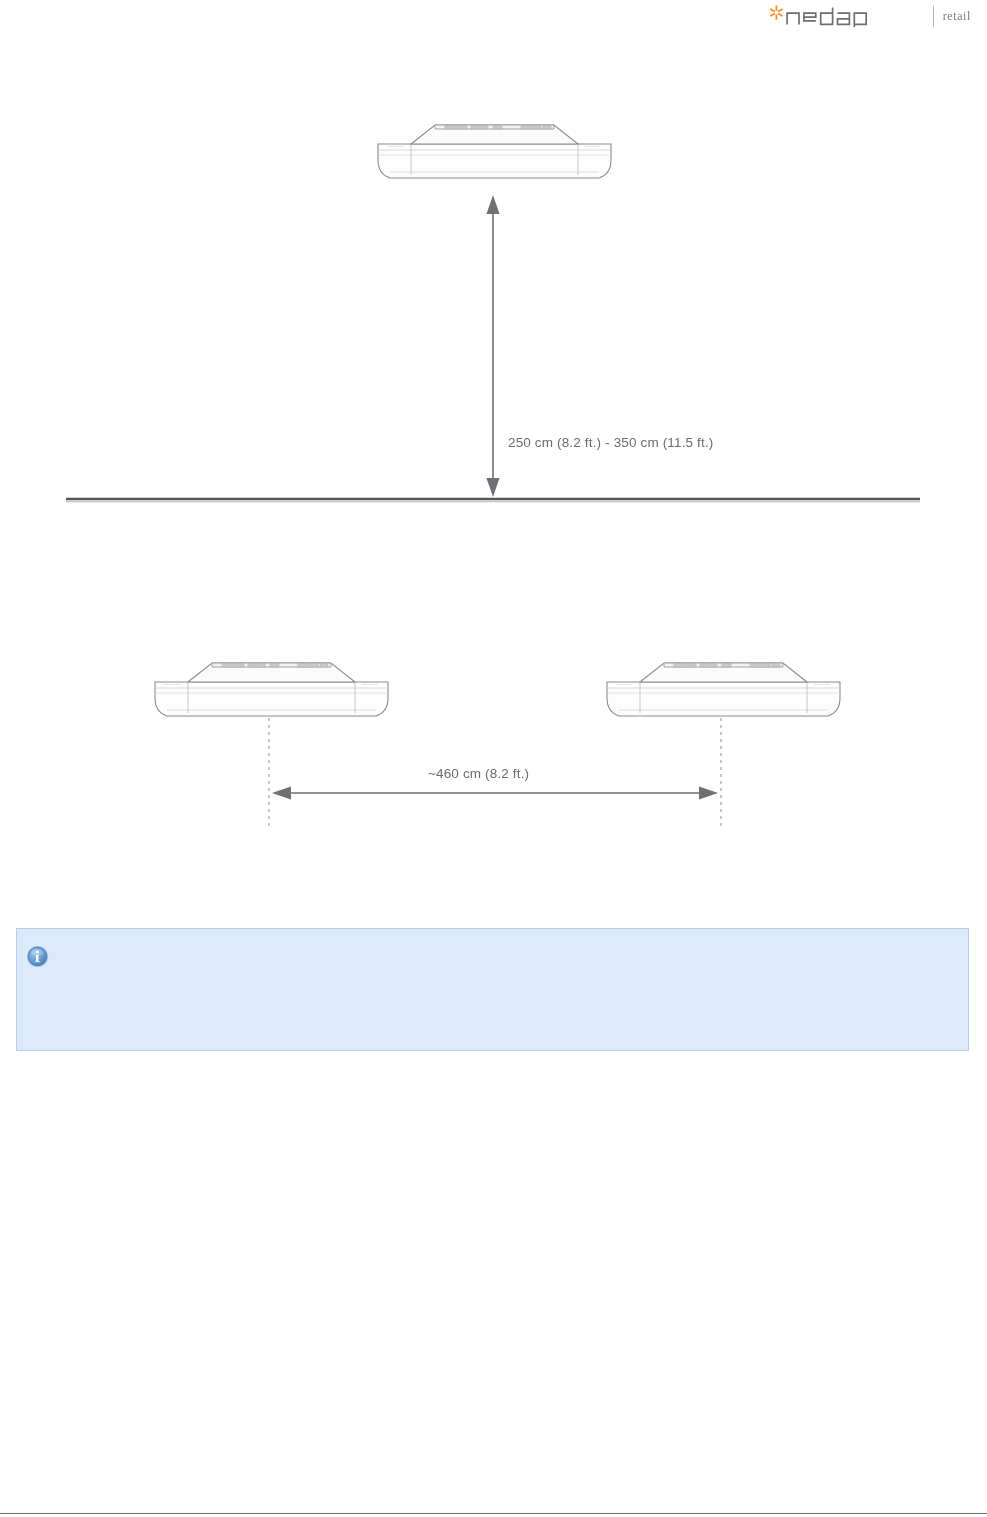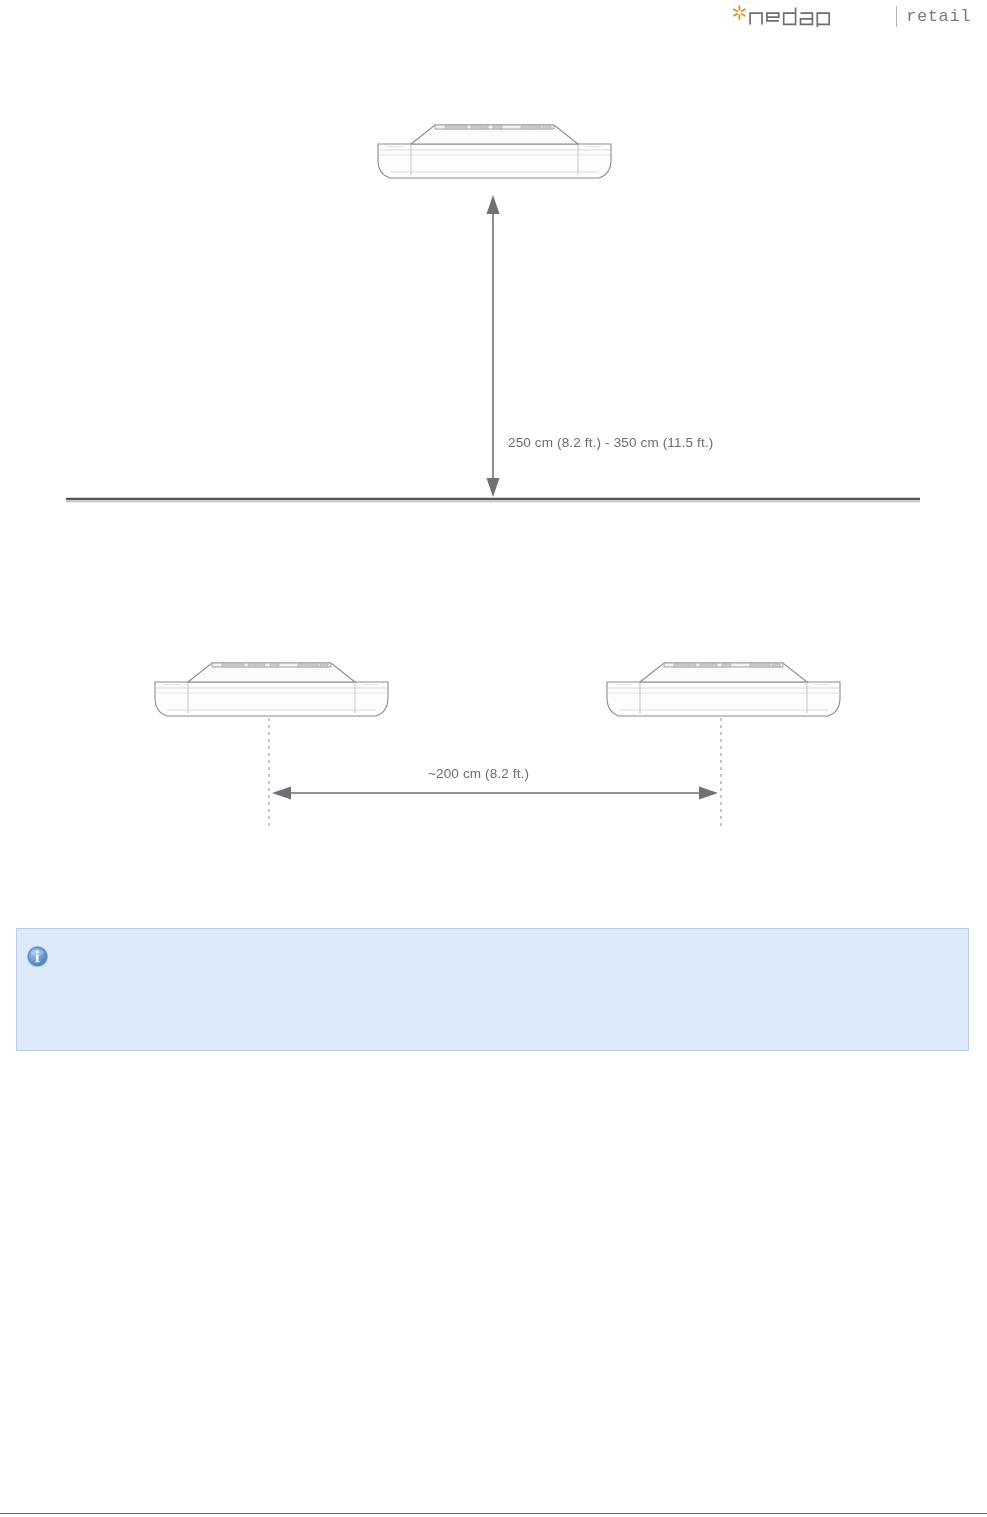--- a/index.html
+++ b/index.html
@@ -46,24 +46,24 @@
     flex: 0 0 auto;
   }
   #logo-divider {
     width: 1px;
     height: 21px;
     background: #b4b4b6;
     margin: 0 9px 0 8px;
     flex: 0 0 auto;
   }
   #logo-subbrand {
-    font-size: 17px;
+    font-size: 12px;
     letter-spacing: 0.6px;
     color: #7b7b7e;
-    font-family: Liberation Mono, monospace;
+    font-family: Liberation Serif, serif;
   }
 
   
   #figure-mounting-height {
     position: absolute;
     left: 0;
     top: 95px;
     width: 987px;
     height: 430px;
   }
@@ -255,21 +255,21 @@
       <line x1="721" y1="78" x2="721" y2="188"></line>
     </g>
 
     <g>
       <line x1="284" y1="153" x2="706" y2="153" stroke="#6f6f75" stroke-width="1.6"></line>
       <polygon points="272,153 291,146.5 291,159.5" fill="#6f6f75"></polygon>
       <polygon points="718,153 699,146.5 699,159.5" fill="#6f6f75"></polygon>
     </g>
   </svg>
 
-  <div class="dim-label" style="left:428px; top:126px;">~200 cm (8.2 ft.)</div>
+  <div class="dim-label" style="left:428px; top:126px;">~460 cm (8.2 ft.)</div>
 </div>
 
 <div id="note-callout">
   <svg id="note-icon" viewBox="0 0 24 24" aria-hidden="true">
     <defs>
       <radialGradient id="infoGrad" cx="36%" cy="30%" r="78%">
         <stop offset="0%" stop-color="#9dc4ea"></stop>
         <stop offset="55%" stop-color="#6b9fd4"></stop>
         <stop offset="100%" stop-color="#4b7db4"></stop>
       </radialGradient>

